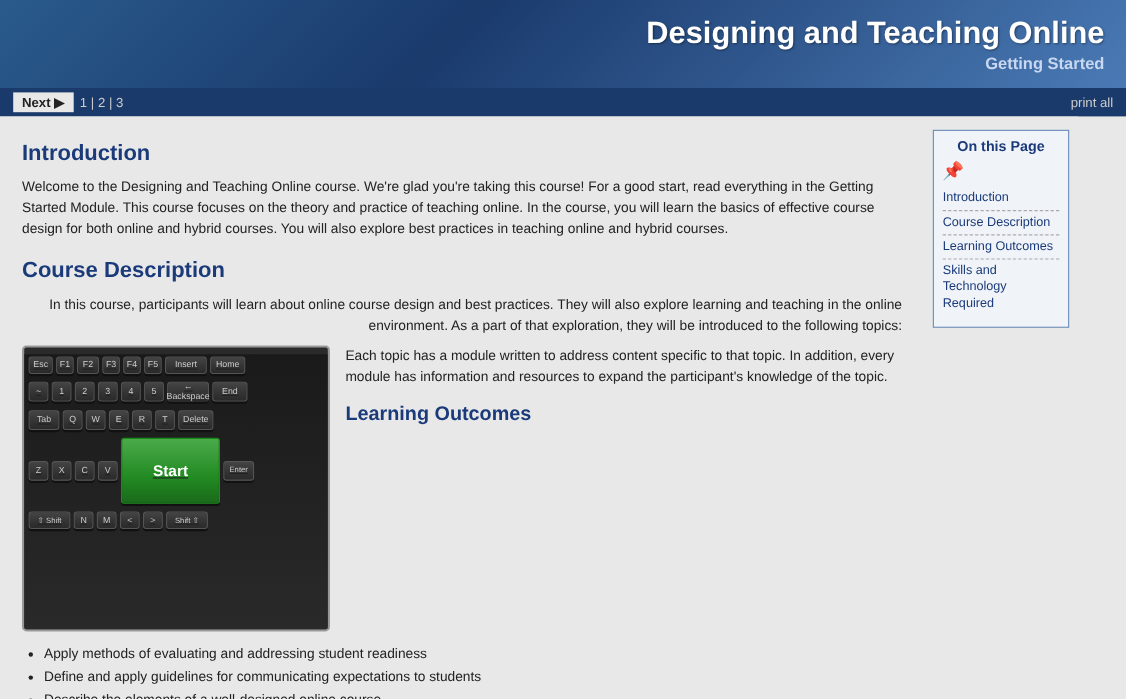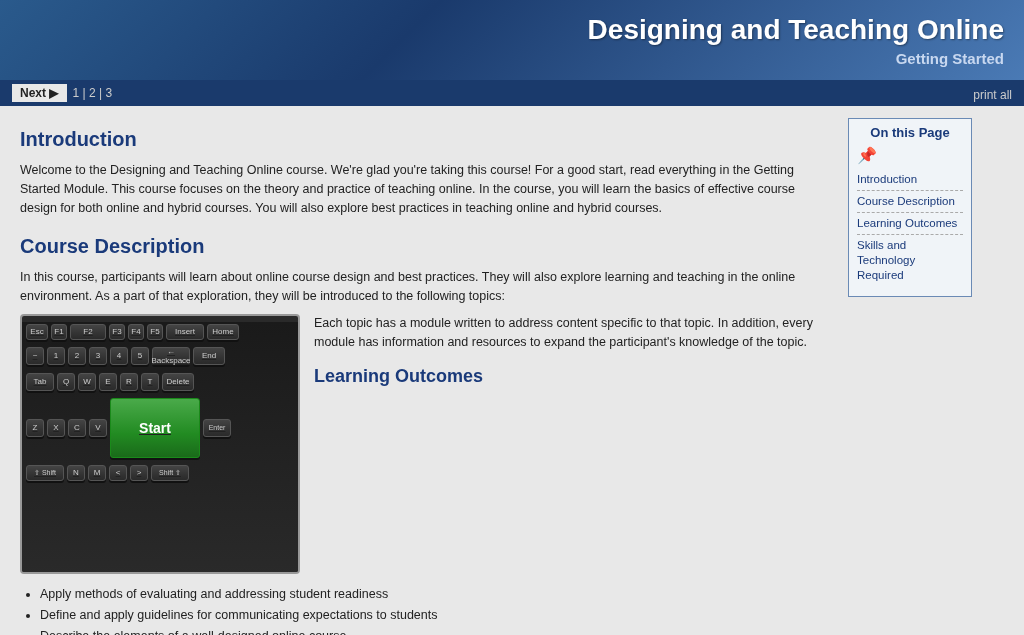--- a/index.html
+++ b/index.html
@@ -27,21 +27,21 @@
       font-size: 15px;
       font-weight: bold;
       margin-top: 4px;
     }
 
     
     .navbar {
       background: #1a3a6c;
       padding: 4px 12px;
       display: flex;
-      align-items: flex-end;
+      align-items: center;
       justify-content: space-between;
       color: #fff;
       font-size: 12px;
     }
     .navbar-left {
       display: flex;
       align-items: center;
       gap: 6px;
     }
     .next-btn {
@@ -250,31 +250,31 @@
 
 <div class="main-layout">
 
   <div class="content-area">
 
     <h2 class="section-title">Introduction</h2>
     <p class="intro-text">Welcome to the Designing and Teaching Online course. We're glad you're taking this course! For a good start, read everything in the Getting Started Module.  This course focuses on the theory and practice of teaching online.  In the course, you will learn the basics of effective course design for both online and hybrid courses.  You will also explore best practices in teaching online and hybrid courses.</p>
 
     <div class="course-desc-section">
       <h2 class="section-title">Course Description</h2>
-      <p class="intro-text" style="margin-bottom:8px;">In this course, participants will learn about online course design and best practices. They will also explore learning and teaching in the online environment. As a part of that exploration, they will be introduced to the following topics:</p>
+      <p class="intro-text" style="margin-bottom:8px;text-align:right;">In this course, participants will learn about online course design and best practices. They will also explore learning and teaching in the online environment. As a part of that exploration, they will be introduced to the following topics:</p>
 
       <div class="course-desc-layout">
 
         <div class="keyboard-img">
           <div class="keyboard-bg">
 
             <div class="key-row" style="margin-top:6px;">
               <div class="key" style="width:22px;height:16px;">Esc</div>
               <div class="key" style="width:16px;height:16px;">F1</div>
-              <div class="key" style="width:36px;height:16px;">F2</div>
+              <div class="key" style="width:20px;height:16px;">F2</div>
               <div class="key" style="width:16px;height:16px;">F3</div>
               <div class="key" style="width:16px;height:16px;">F4</div>
               <div class="key" style="width:16px;height:16px;">F5</div>
               <div class="key" style="width:38px;height:16px; font-size:8px;">Insert</div>
               <div class="key" style="width:32px;height:16px; font-size:8px;">Home</div>
             </div>
 
             <div class="key-row" style="margin-top:3px;">
               <div class="key" style="width:18px;height:18px;">~</div>
               <div class="key" style="width:18px;height:18px;">1</div>

